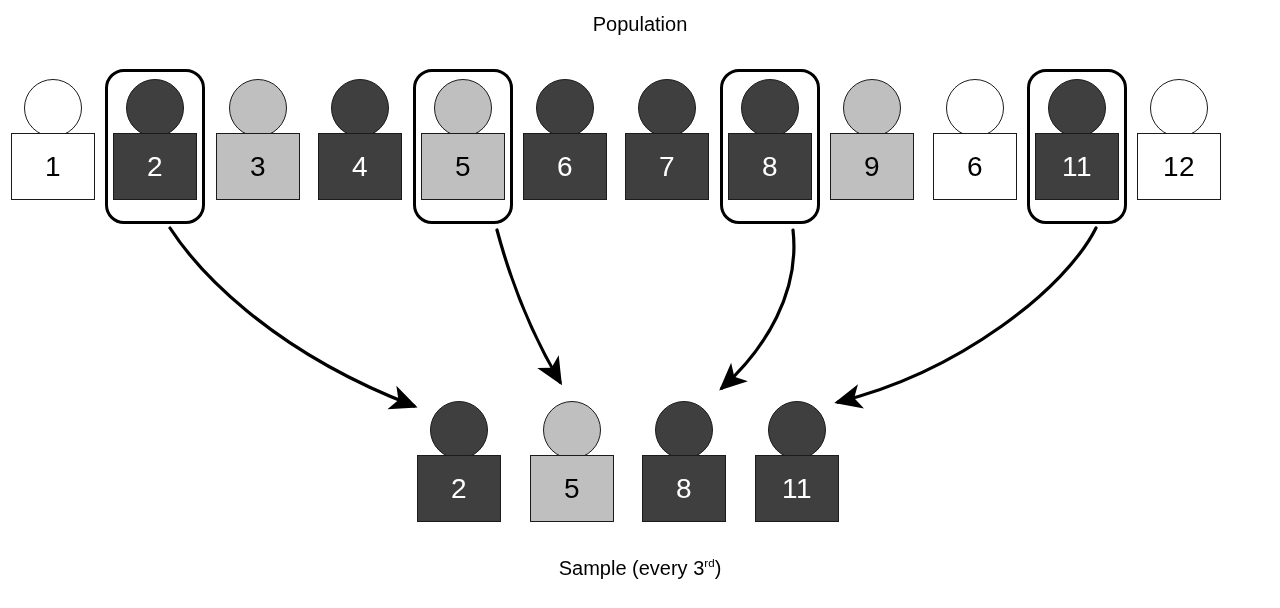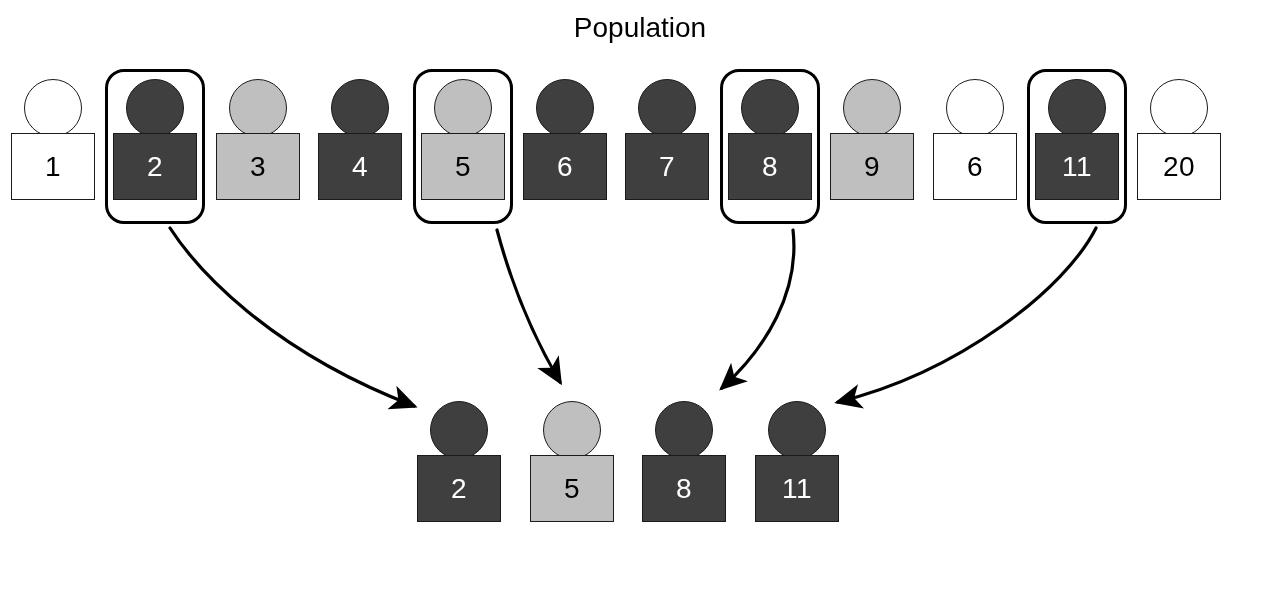--- a/index.html
+++ b/index.html
@@ -17,21 +17,21 @@
     font-family: "Liberation Sans", sans-serif;
   }
 
   
   .title {
     position: absolute;
     left: 0;
     width: 1280px;
     text-align: center;
     color: #000000;
-    font-size: 28px;
+    font-size: 20px;
     font-weight: 400;
     line-height: 1;
     white-space: pre;
   }
   #population-title { top: 14px; }
   #sample-title     { top: 558px; }
   #sample-title sup {
     font-size: 0.58em;
     vertical-align: super;
     line-height: 0;
@@ -143,21 +143,21 @@
       <div class="unit" style="left: 933px; top: 79px;">
         <div class="head fill-white"></div>
         <div class="body fill-white txt-black">6</div>
       </div>
       <div class="unit" style="left: 1035px; top: 79px;">
         <div class="head fill-dark"></div>
         <div class="body fill-dark txt-white">11</div>
       </div>
       <div class="unit" style="left: 1137px; top: 79px;">
         <div class="head fill-white"></div>
-        <div class="body fill-white txt-black">20</div>
+        <div class="body fill-white txt-black">12</div>
       </div>
     </div>
 
   <div id="selection-frames">
       <div class="selframe" style="left: 105px; top: 69px; width: 100px; height: 155px;"></div>
       <div class="selframe" style="left: 413px; top: 69px; width: 100px; height: 155px;"></div>
       <div class="selframe" style="left: 720px; top: 69px; width: 100px; height: 155px;"></div>
       <div class="selframe" style="left: 1027px; top: 69px; width: 100px; height: 155px;"></div>
     </div>
 
@@ -187,14 +187,15 @@
       <div class="unit" style="left: 642px; top: 401px;">
         <div class="head fill-dark"></div>
         <div class="body fill-dark txt-white">8</div>
       </div>
       <div class="unit" style="left: 755px; top: 401px;">
         <div class="head fill-dark"></div>
         <div class="body fill-dark txt-white">11</div>
       </div>
     </div>
 
+  <div class="title" id="sample-title"><span>Sample (every 3</span><sup>rd</sup><span>)</span></div>
 
 </div>
 
 </body></html>

